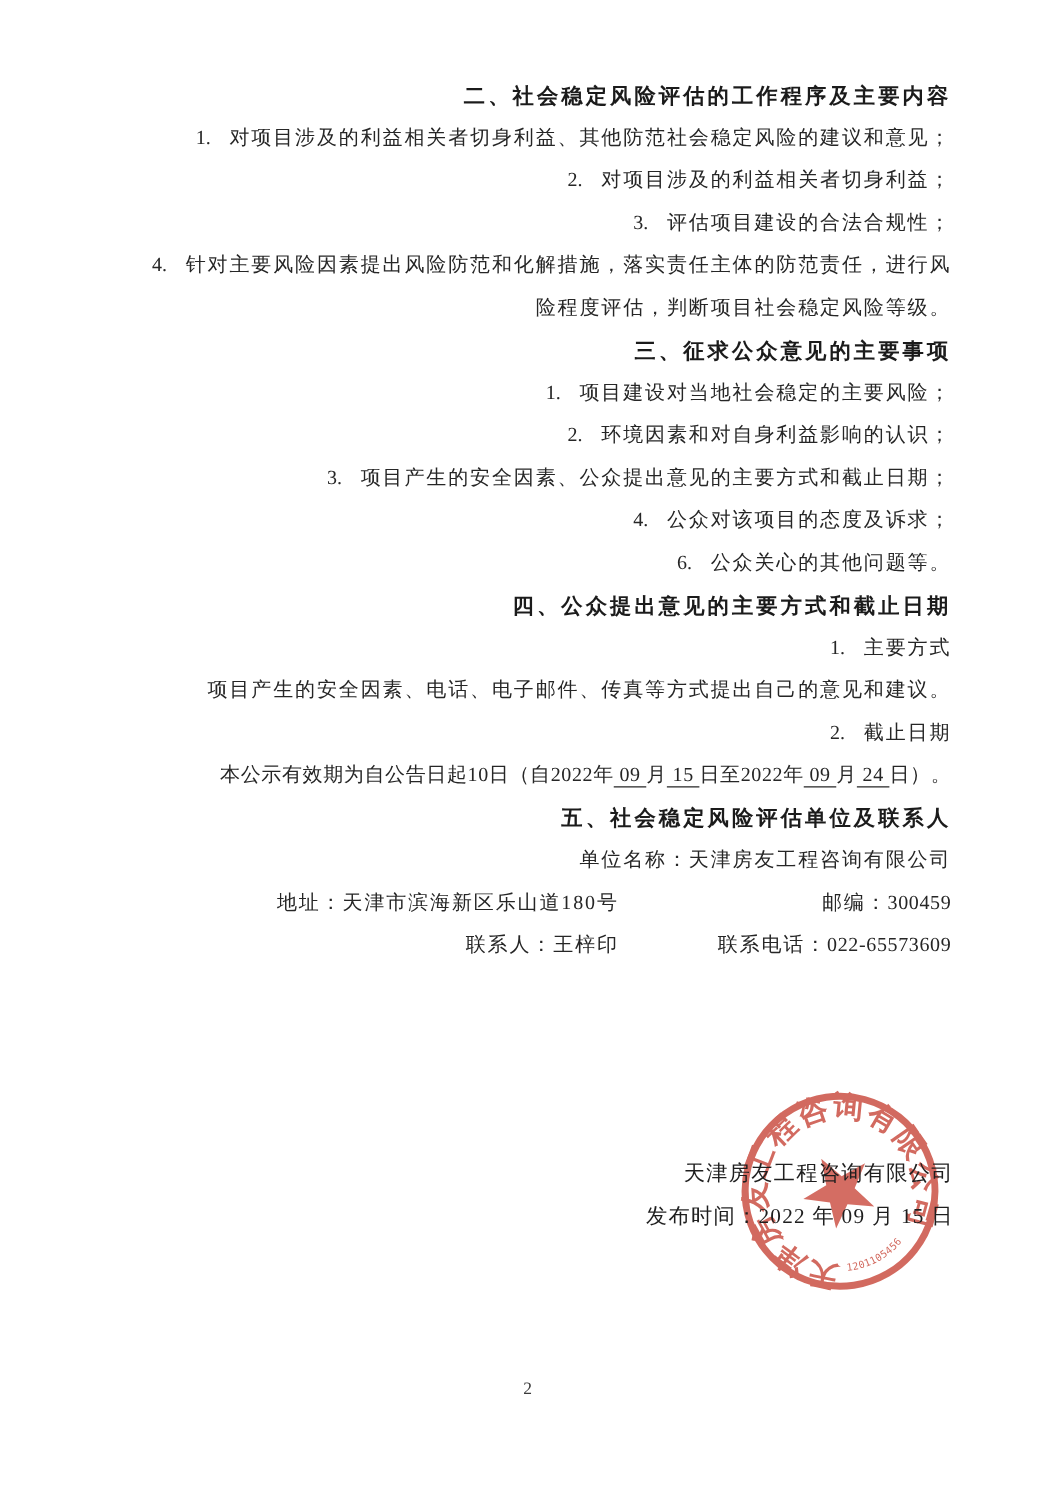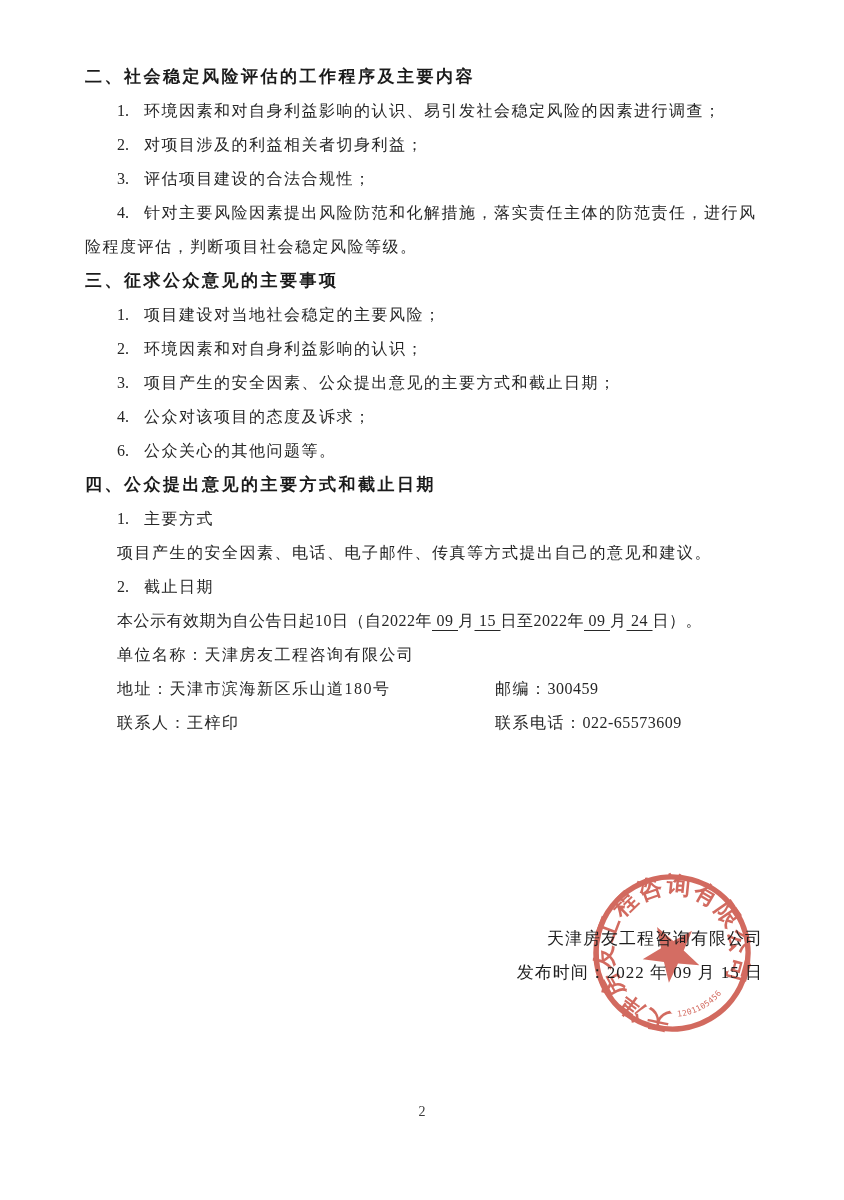--- a/index.html
+++ b/index.html
@@ -12,20 +12,21 @@
     overflow:hidden;
   }
   .content{
     position:absolute;
     left:85px;
     top:60px;
     width:676px;
     font-size:16px;
     line-height:34px;
     letter-spacing:1.5px;
+    text-align:right;
   }
   .sec-heading{
     font-weight:bold;
     color:#1b1b1b;
     font-size:17px;
     letter-spacing:2.5px;
     margin:0;
     line-height:34px;
   }
   p{margin:0;line-height:34px;}
@@ -87,38 +88,39 @@
     color:#3a3a3a;
     z-index:2;
   }
 </style>
 </head>
 <body>
 
 <div class="content">
 
   <h2 class="sec-heading">二、社会稳定风险评估的工作程序及主要内容</h2>
-  <p class="li"><span class="num">1.</span><span>环境因素和对自身利益影响的认识、易引发社会稳定风险的因素进行调查；</span></p>
+  <p class="li"><span class="num">1.</span><span>对项目涉及的利益相关者切身利益、其他防范社会稳定风险的建议和意见；</span></p>
   <p class="li"><span class="num">2.</span><span>对项目涉及的利益相关者切身利益；</span></p>
   <p class="li"><span class="num">3.</span><span>评估项目建设的合法合规性；</span></p>
   <p class="li hang"><span class="num">4.</span><span>针对主要风险因素提出风险防范和化解措施，落实责任主体的防范责任，进行风险程度评估，判断项目社会稳定风险等级。</span></p>
 
   <h2 class="sec-heading">三、征求公众意见的主要事项</h2>
   <p class="li"><span class="num">1.</span><span>项目建设对当地社会稳定的主要风险；</span></p>
   <p class="li"><span class="num">2.</span><span>环境因素和对自身利益影响的认识；</span></p>
   <p class="li"><span class="num">3.</span><span>项目产生的安全因素、公众提出意见的主要方式和截止日期；</span></p>
   <p class="li"><span class="num">4.</span><span>公众对该项目的态度及诉求；</span></p>
   <p class="li"><span class="num">6.</span><span>公众关心的其他问题等。</span></p>
 
   <h2 class="sec-heading">四、公众提出意见的主要方式和截止日期</h2>
   <p class="li"><span class="num">1.</span><span>主要方式</span></p>
   <p class="para">项目产生的安全因素、电话、电子邮件、传真等方式提出自己的意见和建议。</p>
   <p class="li"><span class="num">2.</span><span>截止日期</span></p>
   <p class="para nowrap"><span>本公示有效期为自公告日起10日（自2022年</span><span class="u">&nbsp;09&nbsp;</span><span>月</span><span class="u">&nbsp;15&nbsp;</span><span>日至2022年</span><span class="u">&nbsp;09&nbsp;</span><span>月</span><span class="u">&nbsp;24&nbsp;</span><span>日）。</span></p>
 
+  <h2 class="sec-heading">五、社会稳定风险评估单位及联系人</h2>
   <p class="li"><span>单位名称：</span><span>天津房友工程咨询有限公司</span></p>
   <div class="crow">
     <div><span>地址：</span><span>天津市滨海新区乐山道180号</span></div>
     <div><span>邮编：</span><span class="latin">300459</span></div>
   </div>
   <div class="crow">
     <div><span>联系人：</span><span>王梓印</span></div>
     <div><span>联系电话：</span><span class="latin">022-65573609</span></div>
   </div>
 </div>

